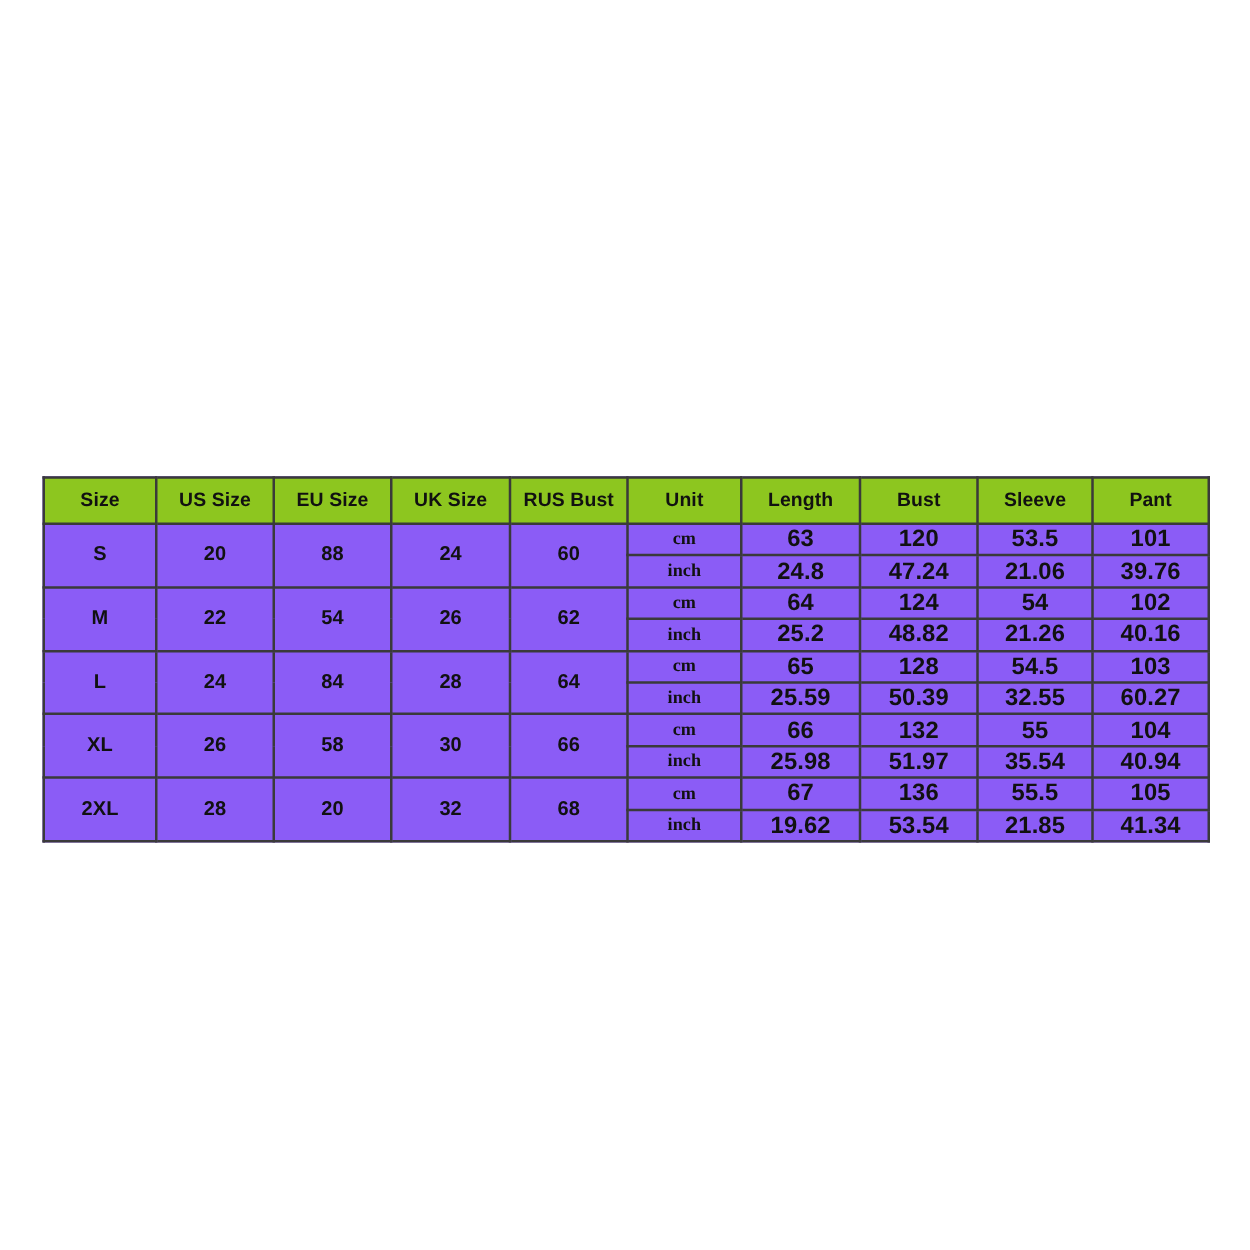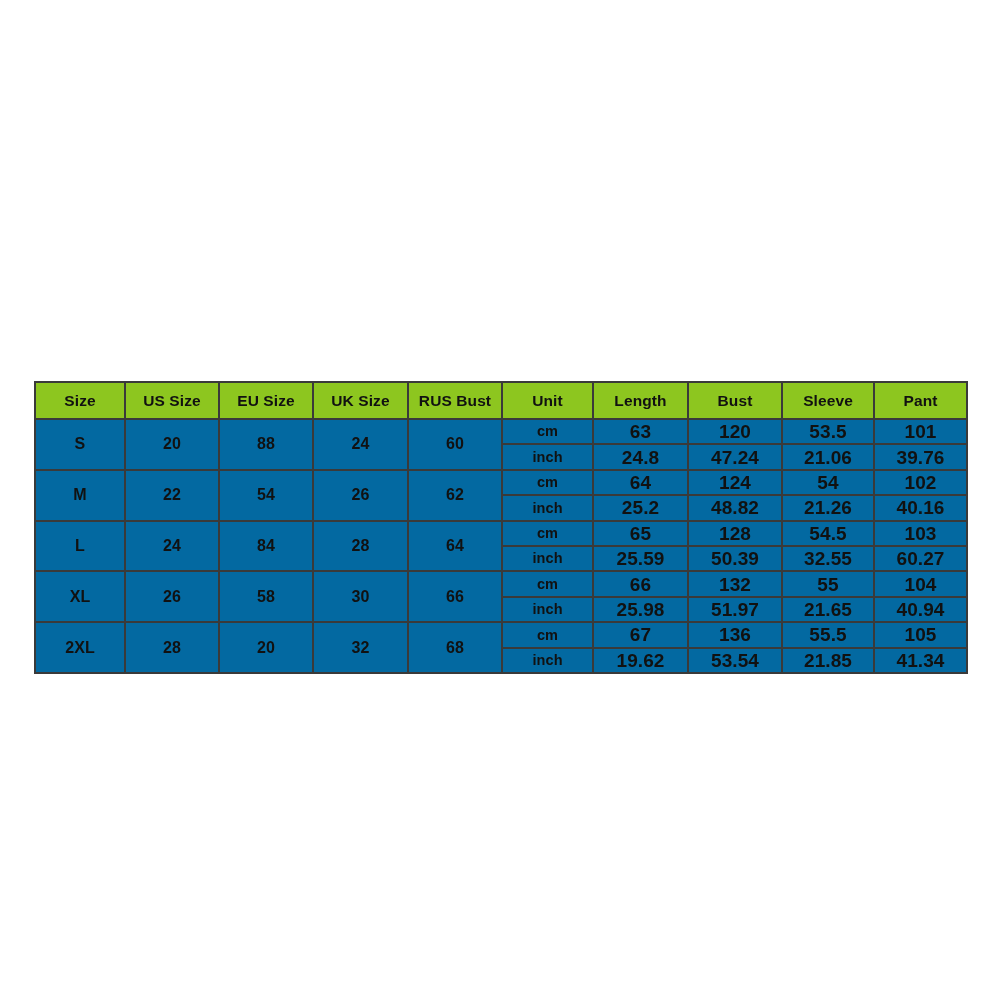--- a/index.html
+++ b/index.html
@@ -27,21 +27,21 @@
     position: absolute;
     left: 34px;
     top: 381px;
     width: 932px;
   }
 
   table.size-chart {
     border-collapse: collapse;
     table-layout: fixed;
     width: 932px;
-    background: #0369a1;
+    background: #8b5cf6;
   }
 
   table.size-chart th,
   table.size-chart td {
     border: 2px solid #3a3a3a;
     text-align: center;
     vertical-align: middle;
     font-weight: bold;
     color: #111111;
     padding: 0;
@@ -64,20 +64,21 @@
   }
 
   
   td.measure-cell {
     height: 23.4px;
     font-size: 19px;
   }
 
   td.unit-cell {
     font-size: 14.5px;
+    font-family: Liberation Serif, serif;
   }
 
   
   col.c0 { width: 90px; }
   col.c1 { width: 94px; }
   col.c2 { width: 94px; }
   col.c3 { width: 95px; }
   col.c4 { width: 94px; }
   col.c5 { width: 91px; }
   col.c6 { width: 95px; }
@@ -189,21 +190,21 @@
           <td class="measure-cell unit-cell">cm</td>
           <td class="measure-cell">66</td>
           <td class="measure-cell">132</td>
           <td class="measure-cell">55</td>
           <td class="measure-cell">104</td>
         </tr>
         <tr>
           <td class="measure-cell unit-cell">inch</td>
           <td class="measure-cell">25.98</td>
           <td class="measure-cell">51.97</td>
-          <td class="measure-cell">21.65</td>
+          <td class="measure-cell">35.54</td>
           <td class="measure-cell">40.94</td>
         </tr>
 
         <tr>
           <td class="size-cell" rowspan="2">2XL</td>
           <td class="size-cell" rowspan="2">28</td>
           <td class="size-cell" rowspan="2">20</td>
           <td class="size-cell" rowspan="2">32</td>
           <td class="size-cell" rowspan="2">68</td>
           <td class="measure-cell unit-cell">cm</td>

